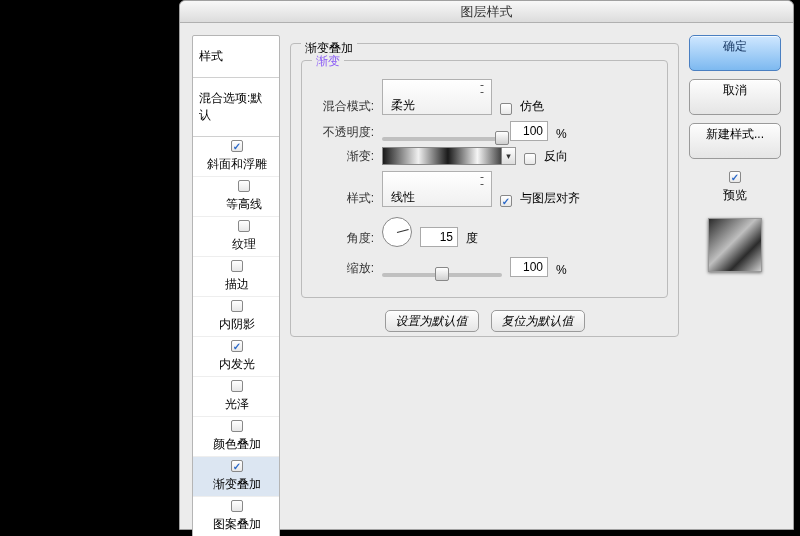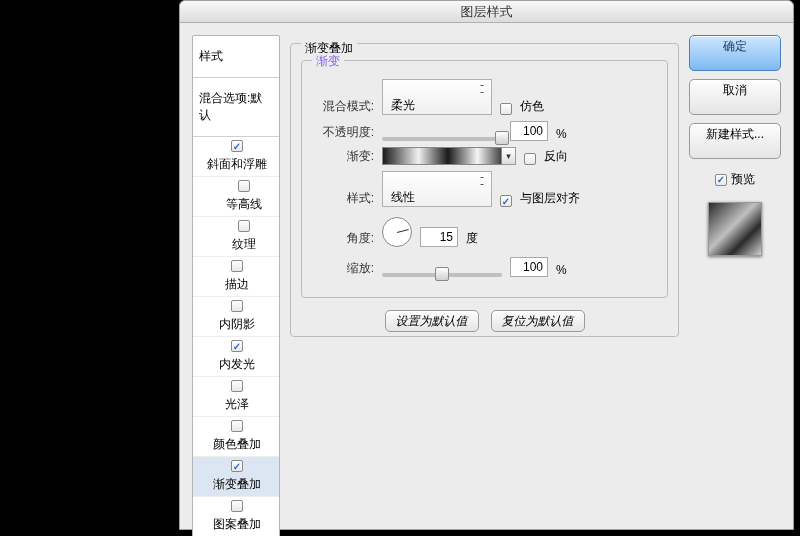--- a/index.html
+++ b/index.html
@@ -208,21 +208,21 @@
     cursor: default;
     box-shadow: 0 1px 0 rgba(255,255,255,.7) inset;
   }
   .btn.primary {
     background: linear-gradient(#cfe7ff,#7db9f0);
     border-color:#4a7fc1;
     color:#1a3a66;
     font-weight:500;
   }
   .btn.small { height:22px; padding:0 10px;font-style:italic; }
-  .preview-chk { display:flex; justify-content:center; align-items:center; gap:4px; margin-top:4px;}
+  .preview-chk { display:flex; justify-content:center; align-items:center; gap:4px; margin-top:4px;flex-direction:column;}
   .preview-sw {
     width:54px;height:54px;
     border:1px solid #999;
     margin: 6px auto 0;
     background: linear-gradient(135deg,#2b2b2b,#bfbfbf 45%,#2b2b2b 70%,#d0d0d0);
     box-shadow: 0 1px 3px rgba(0,0,0,.5);
   }
   .defaults-row { display:flex; gap:12px; justify-content:center; margin-top:8px;}
   .group-outer-label {
     position:absolute;

